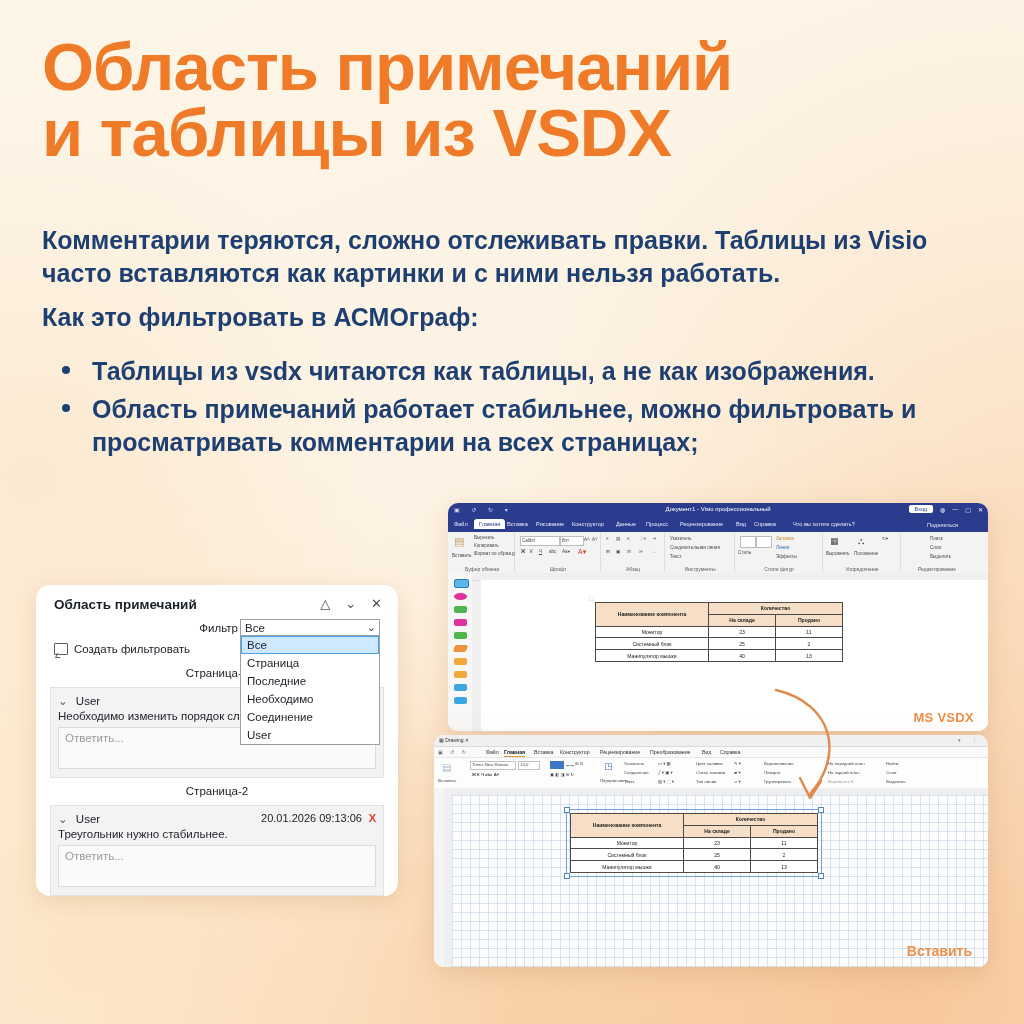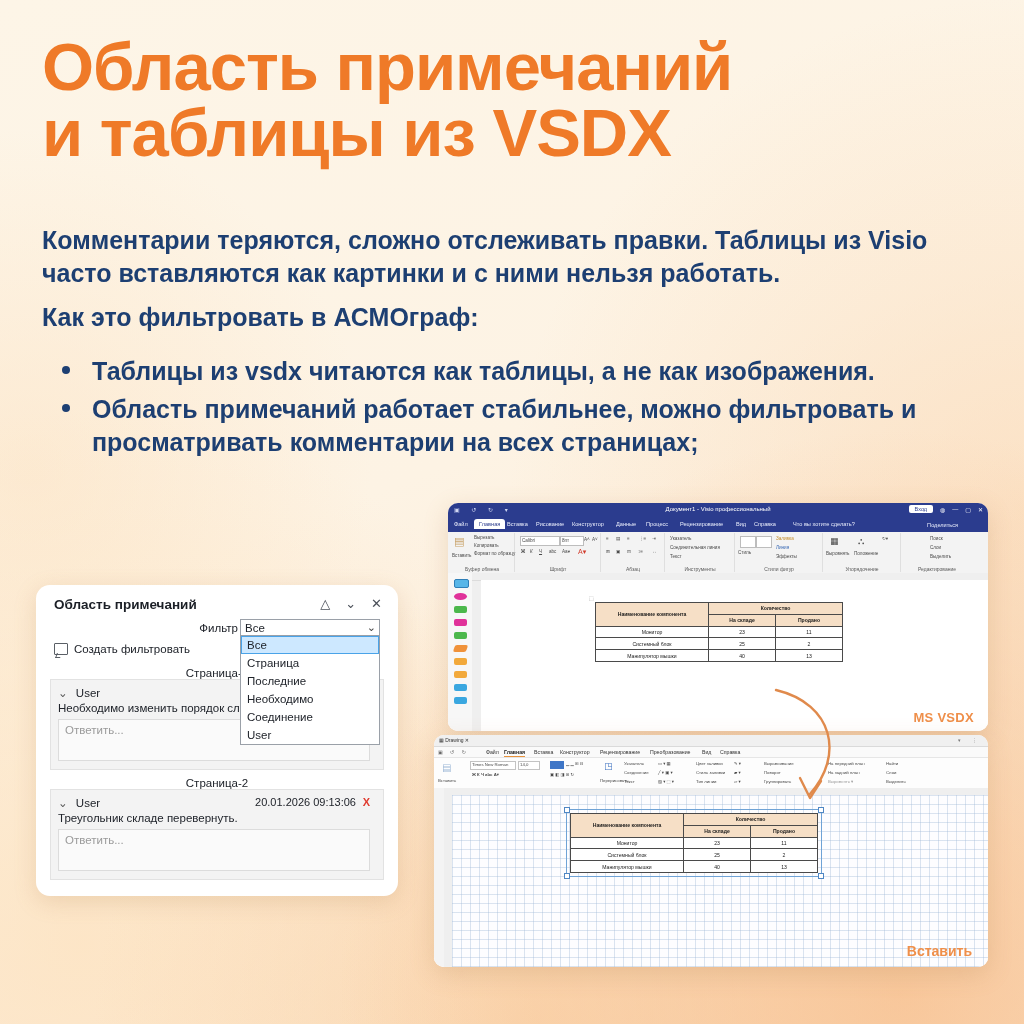--- a/index.html
+++ b/index.html
@@ -88,21 +88,21 @@
   }
   .cm-newnote .ico:after{
     content:"";position:absolute;left:1px;bottom:-4px;width:4px;height:4px;
     border-left:1.3px solid #5a5f66;border-bottom:1.3px solid #5a5f66;transform:skewX(-20deg);
   }
   .cm-pagesep{
     text-align:center;font-size:11.5px;color:#20242b;margin-top:4px;
   }
   .cm-block{
     background:#f3f3f3;border:1px solid #e2e2e2;box-sizing:border-box;
-    padding:6px 13px 8px 7px;margin-top:0;
+    padding:6px 7px 8px 7px;margin-top:8px;
   }
   .cm-block-head{position:relative;height:15px;font-size:11.5px;}
   .cm-chev{color:#555;margin-right:5px;}
   .cm-user{color:#20242b;}
   .cm-date{position:absolute;right:14px;top:0;font-size:11px;color:#20242b;}
   .cm-del{position:absolute;right:0;top:0;font-size:11px;color:#e03b2f;font-weight:bold;}
   .cm-text{font-size:11.5px;margin-top:1px;}
   .cm-reply{
     margin-top:5px;height:42px;background:#fafafa;border:1px solid #dcdcdc;
     box-sizing:border-box;padding:4px 6px;font-size:11.5px;color:#9a9a9a;
@@ -258,21 +258,21 @@
 
         <div class="cm-pagesep" style="margin-top:7px;">Страница-2</div>
 
         <div class="cm-block">
           <div class="cm-block-head">
             <span class="cm-chev">⌄</span>
             <span class="cm-user">User</span>
             <span class="cm-date">20.01.2026 09:13:06</span>
             <span class="cm-del">X</span>
           </div>
-          <div class="cm-text">Треугольник складе перевернуть.</div>
+          <div class="cm-text">Треугольник нужно стабильнее.</div>
           <div class="cm-reply">Ответить...</div>
         </div>
       </div>
 
     </div>
   </div>
 
   <div class="win" id="visio">
 
     <div class="vx-titlebar">

